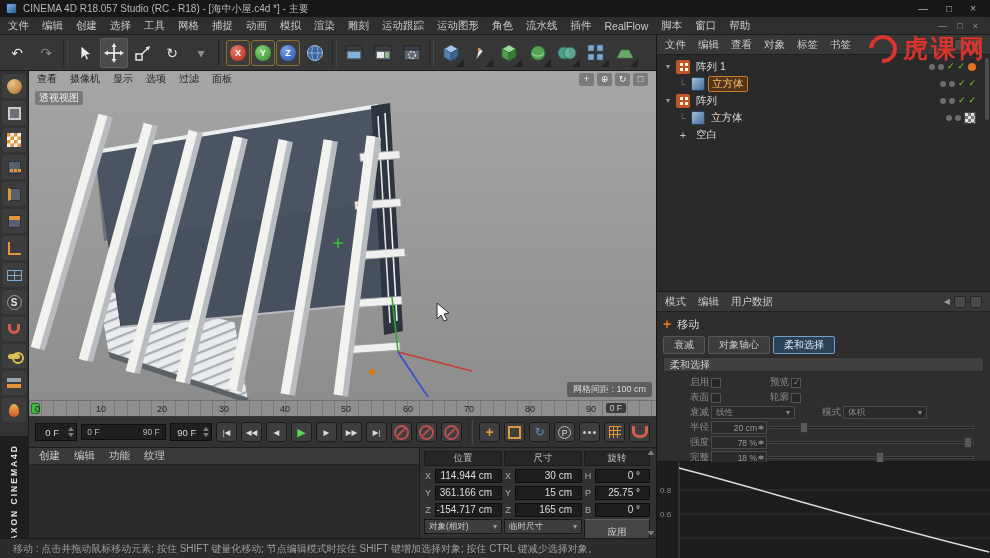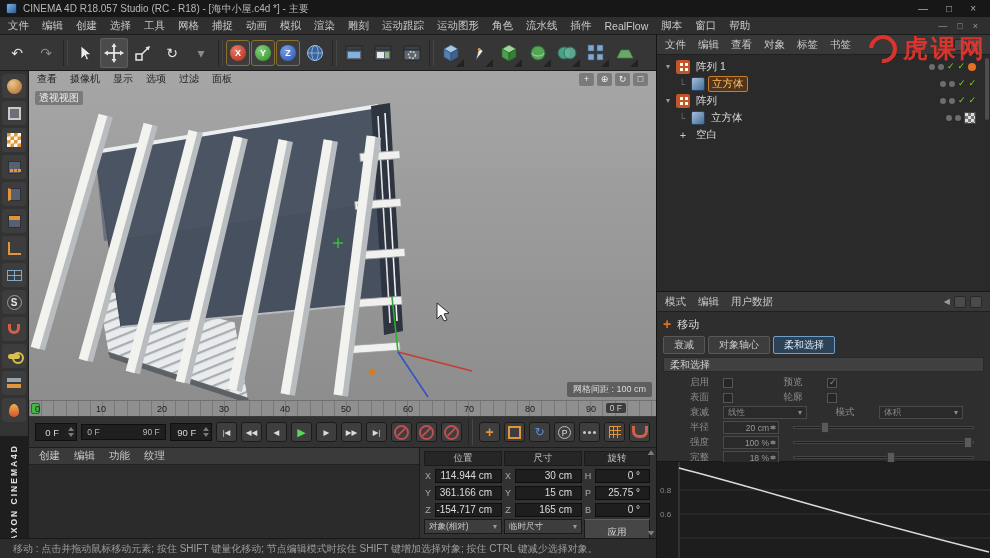--- a/index.html
+++ b/index.html
@@ -130,25 +130,25 @@
   .checker { width:12px; height:12px; background-color:#ddd; background-image:linear-gradient(45deg,#777 25%,transparent 25%,transparent 75%,#777 75%),linear-gradient(45deg,#777 25%,transparent 25%,transparent 75%,#777 75%); background-size:6px 6px; background-position:0 0,3px 3px; border:1px solid #444; }
   .om-scroll { position:absolute; right:1px; top:3px; width:4px; height:62px; background:#4d4d4d; border-radius:2px; }
 
   .am-body { height:150px; background:#2e2e2e; border-bottom:1px solid #181818; padding:3px 6px; flex:none; }
   .tool-row { display:flex; align-items:center; gap:6px; height:18px; color:#dedede; font-size:11px; }
   .plus-ico { color:#e2721f; font-weight:bold; font-size:14px; }
   .subtabs { display:flex; gap:3px; margin:3px 0 3px; }
   .chip { padding:1px 10px; background:#3c3c3c; border:1px solid #585858; font-size:10px; color:#c9c9c9; border-radius:2px; }
   .chip.active { background:#2c4257; border-color:#6f9ec7; color:#dbe9f7; }
   .section-bar { height:15px; background:#404040; border:1px solid #292929; display:flex; align-items:center; gap:5px; padding:0 6px; font-size:10px; color:#cfcfcf; margin-bottom:3px; }
-  .p-row { display:flex; align-items:center; height:15px; font-size:9.5px; color:#8b8b8b; gap:14px; }
+  .p-row { display:flex; align-items:center; height:15px; font-size:9.5px; color:#8b8b8b; gap:2px; }
   .p-label { width:46px; text-align:right; flex:none; }
   .p-check { width:10px; height:10px; background:#262626; border:1px solid #555; flex:none; position:relative; }
   .p-check.checked::after { content:"✓"; position:absolute; left:1px; top:-2px; font-size:9px; color:#8b8b8b; }
-  .p-rlabel { width:40px; text-align:center; flex:none; margin-left:26px; }
+  .p-rlabel { width:40px; text-align:right; flex:none; margin-left:26px; }
   .p-drop { width:84px; height:13px; background:#2a2a2a; border:1px solid #4a4a4a; display:flex; align-items:center; justify-content:space-between; padding:0 4px; font-size:8.5px; color:#8a8a8a; }
   .p-drop::after { content:"▾"; font-size:8px; }
   .p-field { width:56px; height:13px; background:#2a2a2a; border:1px solid #4a4a4a; color:#9a9a9a; display:flex; align-items:center; justify-content:flex-end; padding-right:9px; font-size:8.5px; position:relative; flex:none; }
   .p-slider { flex:1; height:3px; background:#1d1d1d; border:1px solid #454545; margin-right:10px; position:relative; }
   .p-handle { position:absolute; top:-5px; width:8px; height:11px; background:#5a5a5a; border:1px solid #333; }
 
   .curve-panel { flex:1; background:#1d1d1d; position:relative; }
 
   
   .watermark { position:absolute; top:32px; right:3px; display:flex; align-items:center; gap:6px; z-index:60; opacity:.92; pointer-events:none; }
@@ -704,21 +704,21 @@
           <span>20 cm</span>
           <span class="spin"></span>
         </span>
       <span class="p-slider">
           <span class="p-handle" style="left:15%"></span>
         </span>
     </div>
     <div class="p-row">
       <span class="p-label">强度</span>
       <span class="p-field">
-          <span>100 %</span>
+          <span>78 %</span>
           <span class="spin"></span>
         </span>
       <span class="p-slider">
           <span class="p-handle" style="left:calc(100% - 9px)"></span>
         </span>
     </div>
     <div class="p-row">
       <span class="p-label">完整</span>
       <span class="p-field">
           <span>18 %</span>

